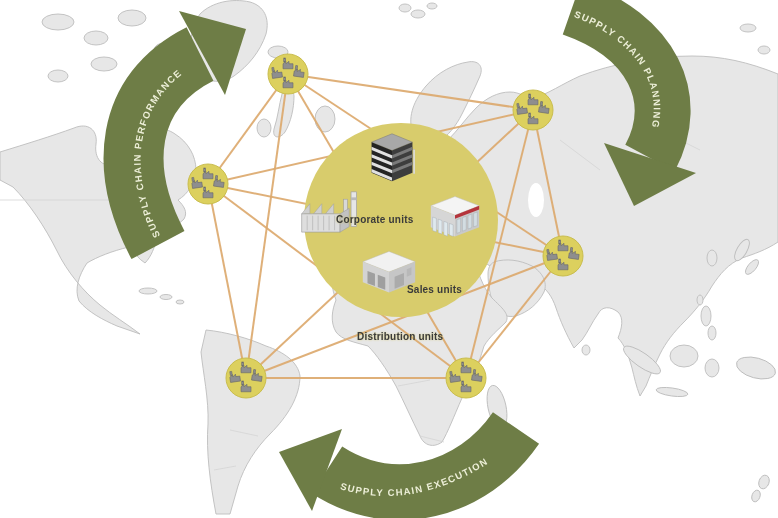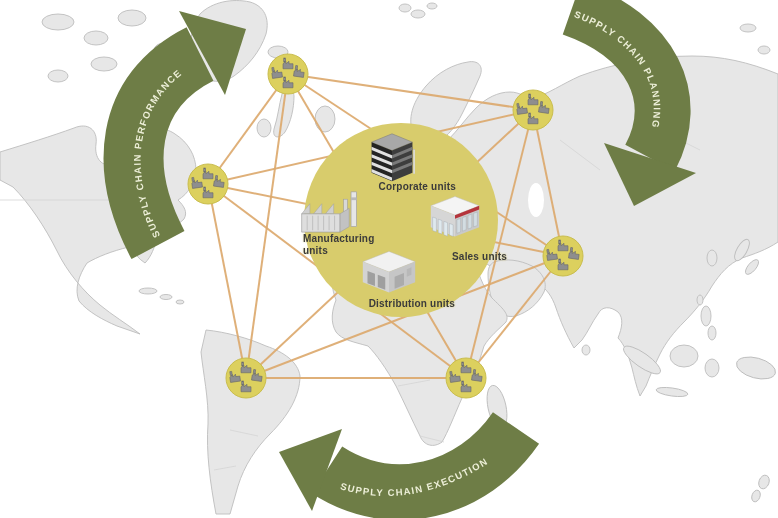--- a/index.html
+++ b/index.html
@@ -30,21 +30,21 @@
   .arrow-label{
     fill:var(--arrow-text);
     font-family:"Liberation Sans",sans-serif;
     font-weight:bold;font-size:9.5px;letter-spacing:1.3px;
   }
   .hub-label{
     position:absolute;color:var(--label-text);
     font-size:10px;font-weight:bold;line-height:1.18;letter-spacing:0.2px;
     text-shadow:0 0 2px rgba(216,204,108,0.9);
   }
-  .hub-label.center{text-align:right;}
+  .hub-label.center{text-align:left;margin-top:33px;}
   .hub-icon{position:absolute;}
 </style>
 </head>
 <body>
 
 <div class="stage">
 
   <svg class="base" width="778" height="518" viewBox="0 0 778 518">
     <defs>
       <g id="mf">
@@ -275,17 +275,16 @@
     <polygon points="31,3 59,14 31,25 3,14" fill="#f1f1f1" stroke="#bdbdbd" stroke-width="0.5"></polygon>
     <polygon points="3,14 31,25 31,47 3,36" fill="#d3d3d3"></polygon>
     <polygon points="59,14 31,25 31,47 59,36" fill="#c6c6c6"></polygon>
     <polygon points="8,24 16,27 16,40 8,37" fill="#9f9f9f"></polygon>
     <polygon points="19,28 27,31 27,44 19,41" fill="#9f9f9f"></polygon>
     <polygon points="37,30 47,26 47,39 37,43" fill="#ababab"></polygon>
     <polygon points="50,22 55,20 55,28 50,30" fill="#b8b8b8"></polygon>
   </svg>
 
   <div class="hub-label center" style="left:336px;top:181px;width:120px">Corporate units</div>
-  <div class="hub-label" style="left:303px;top:233px;width:78px">Manufacturing units</div>
   <div class="hub-label center" style="left:407px;top:251px;width:100px">Sales units</div>
-  <div class="hub-label center" style="left:335px;top:298px;width:120px">Distribution units</div>
+  <div class="hub-label center" style="left:357px;top:298px;width:120px">Distribution units</div>
 
 </div>
 
 </body></html>

